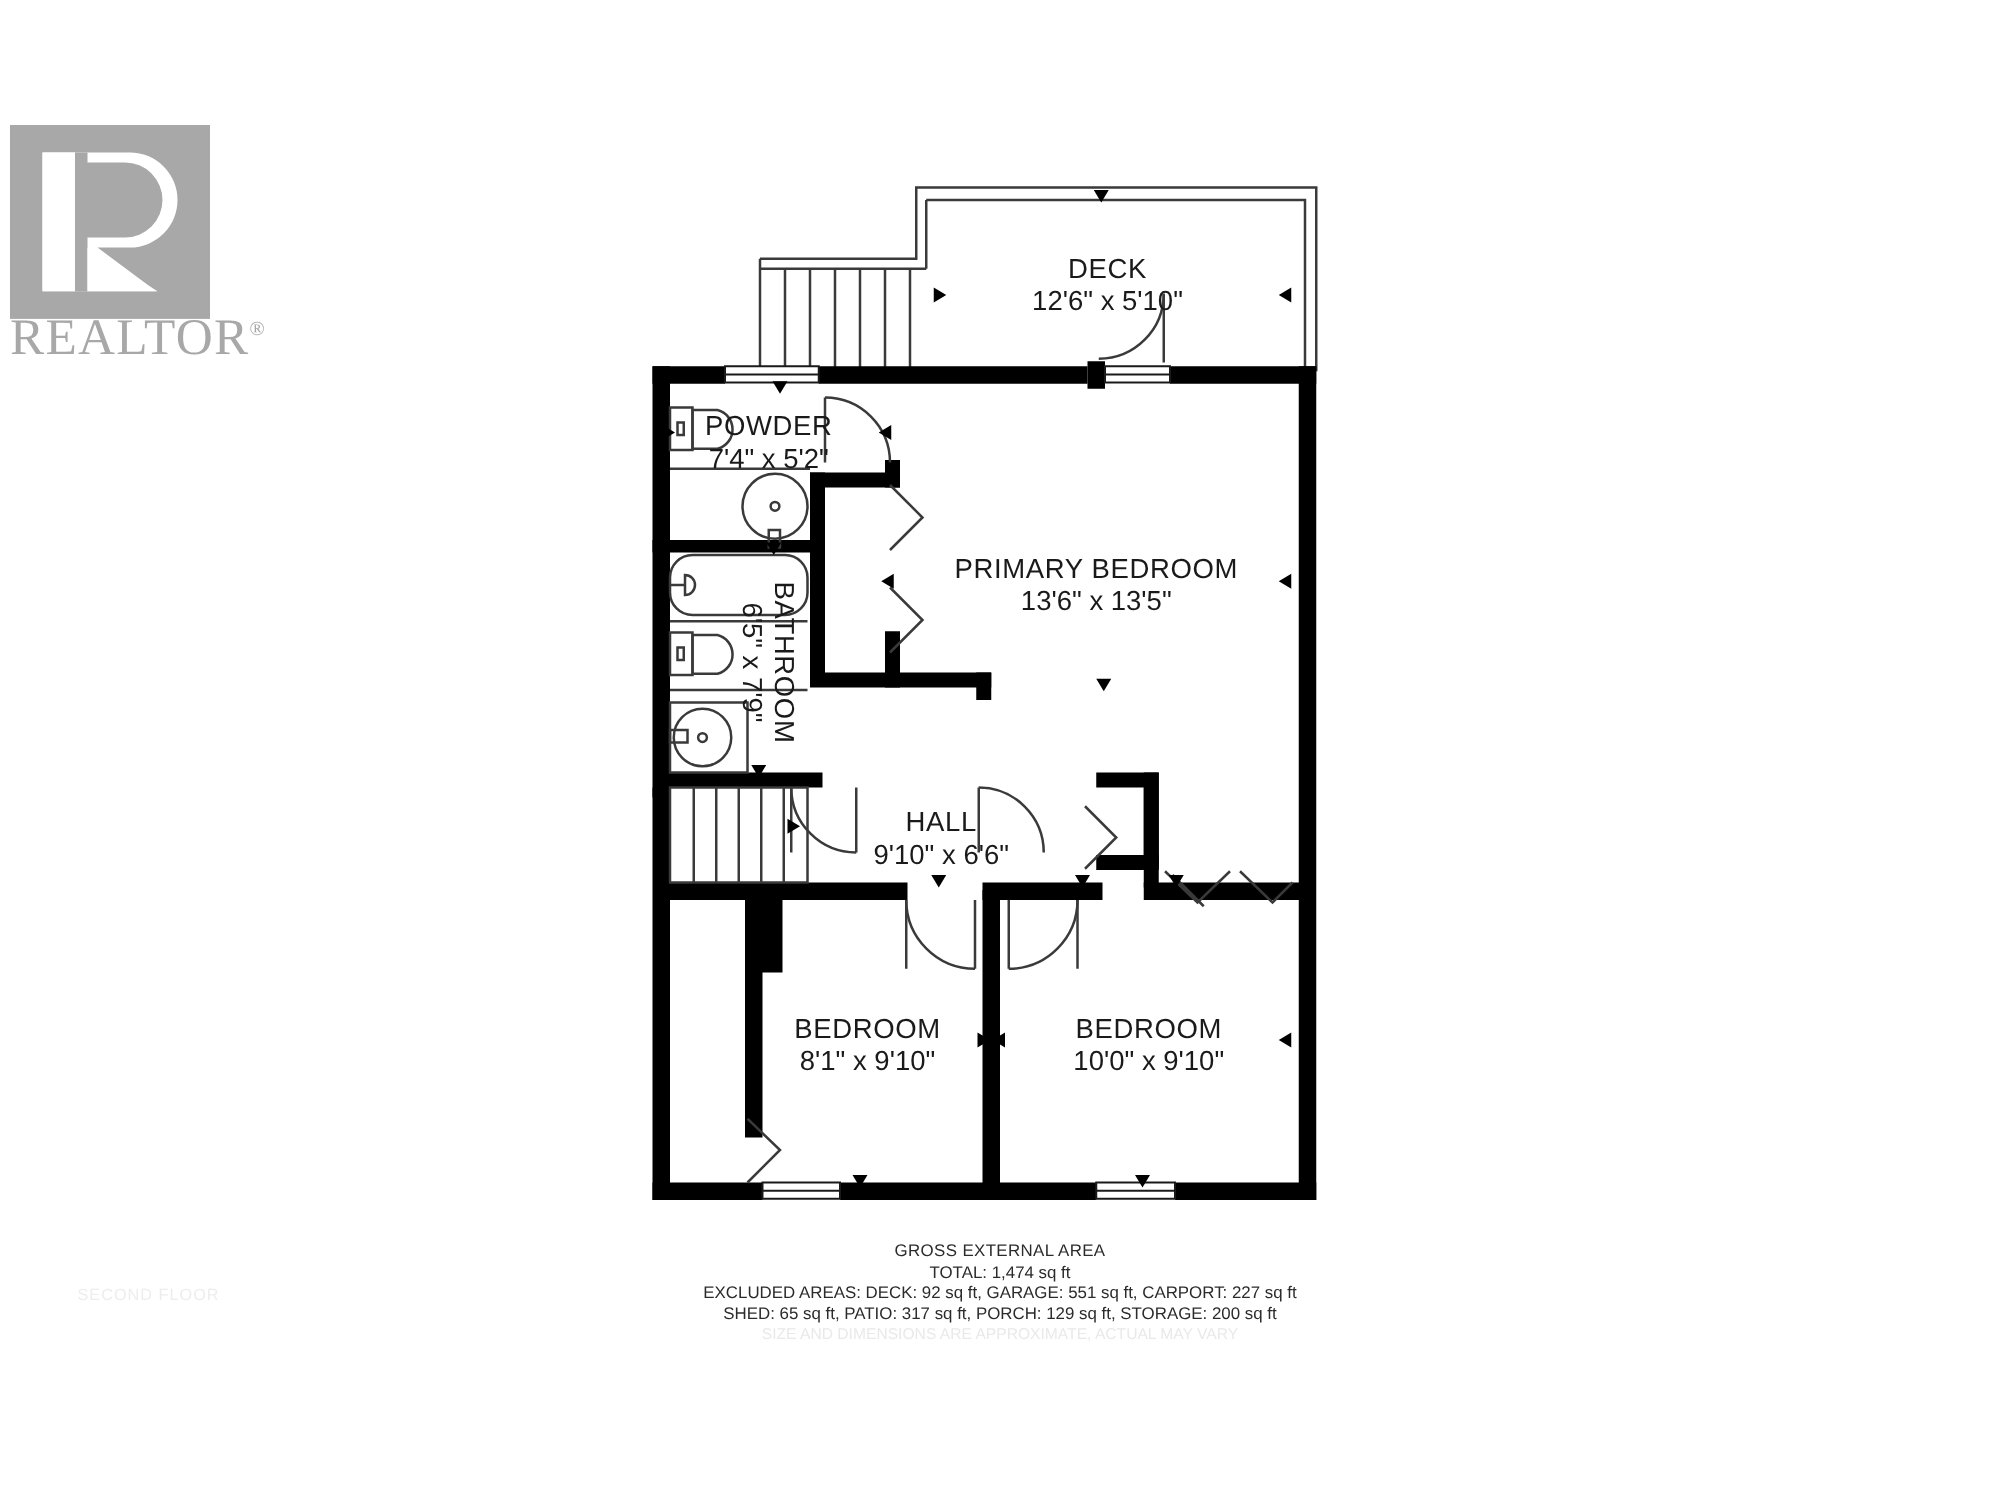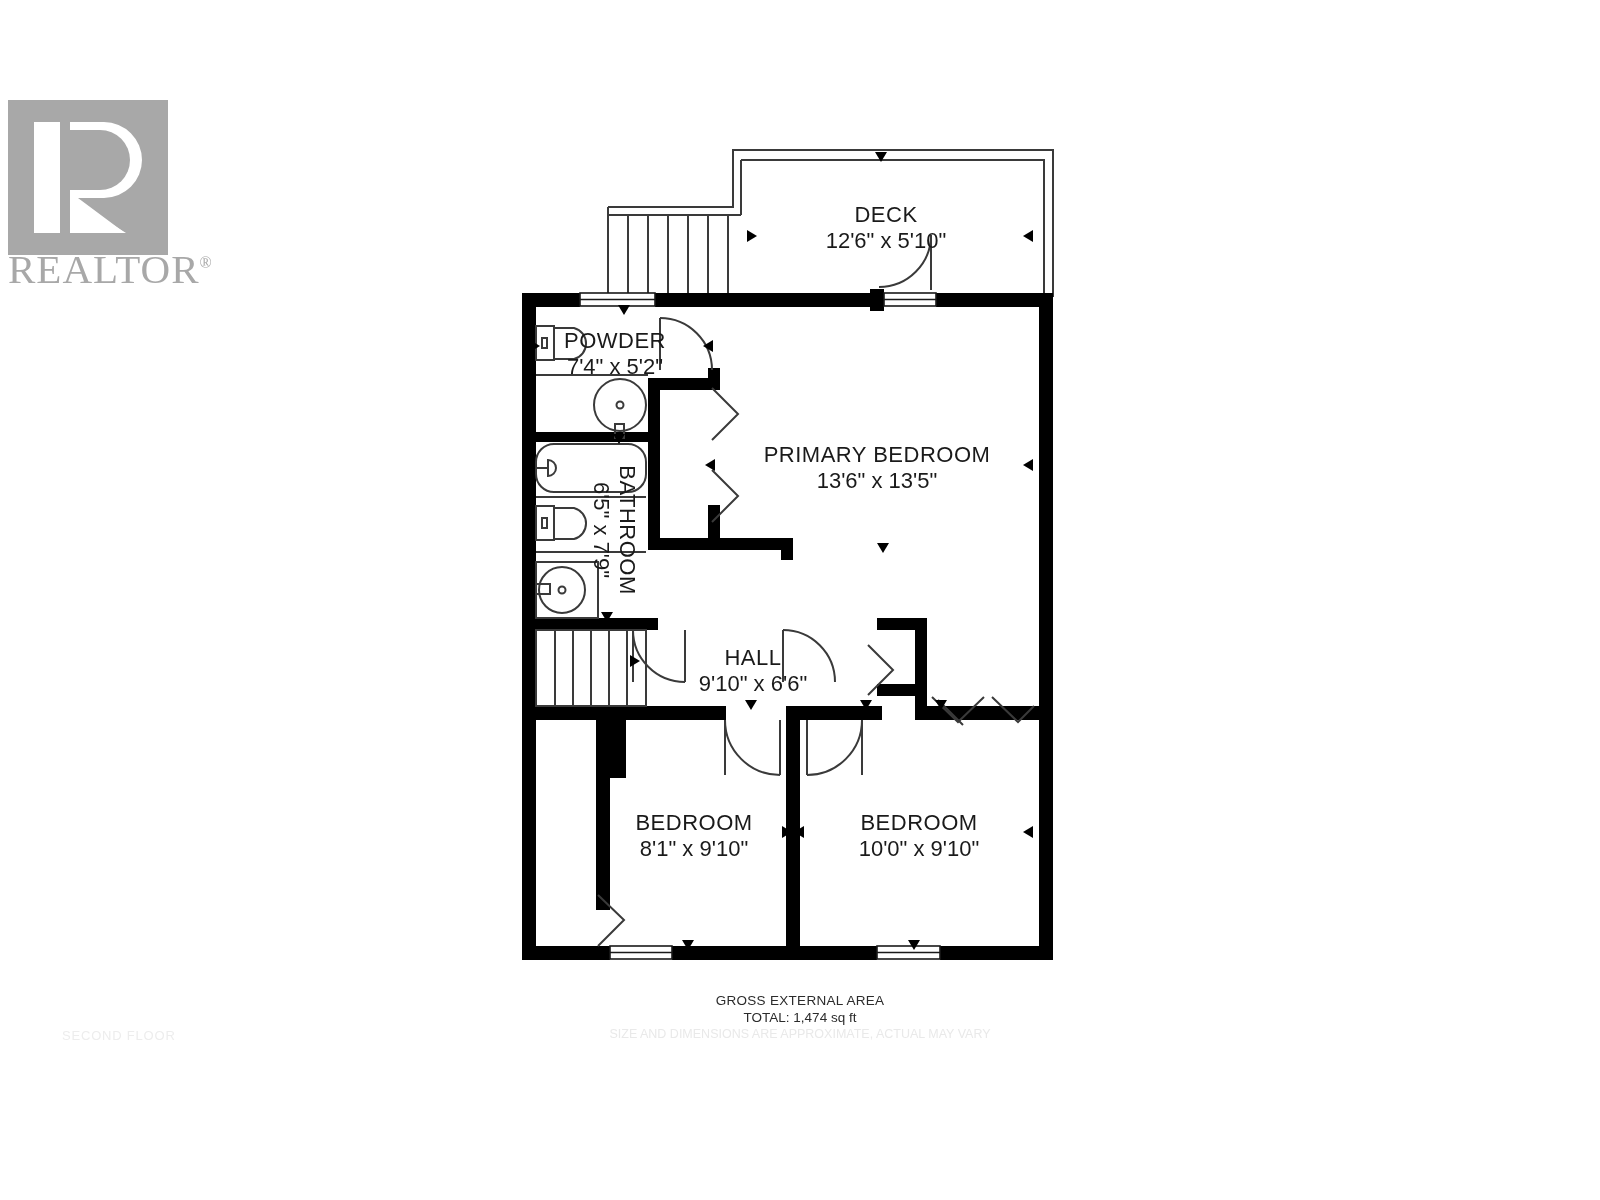--- a/index.html
+++ b/index.html
@@ -324,14 +324,16 @@
       <text x="919" y="830" font-size="22" letter-spacing="0.5">BEDROOM</text>
       <text x="919" y="856" font-size="22">10'0" x 9'10"</text>
     </g>
 
   </g>
 </svg>
 
 <div id="area-summary">
   <div class="ln heading">GROSS EXTERNAL AREA</div>
   <div class="ln">TOTAL: 1,474 sq ft</div>
+  <div class="ln">EXCLUDED AREAS: DECK: 92 sq ft, GARAGE: 551 sq ft, CARPORT: 227 sq ft</div>
+  <div class="ln">SHED: 65 sq ft, PATIO: 317 sq ft, PORCH: 129 sq ft, STORAGE: 200 sq ft</div>
   <div class="ln faint">SIZE AND DIMENSIONS ARE APPROXIMATE, ACTUAL MAY VARY</div>
 </div>
 
 </body></html>

